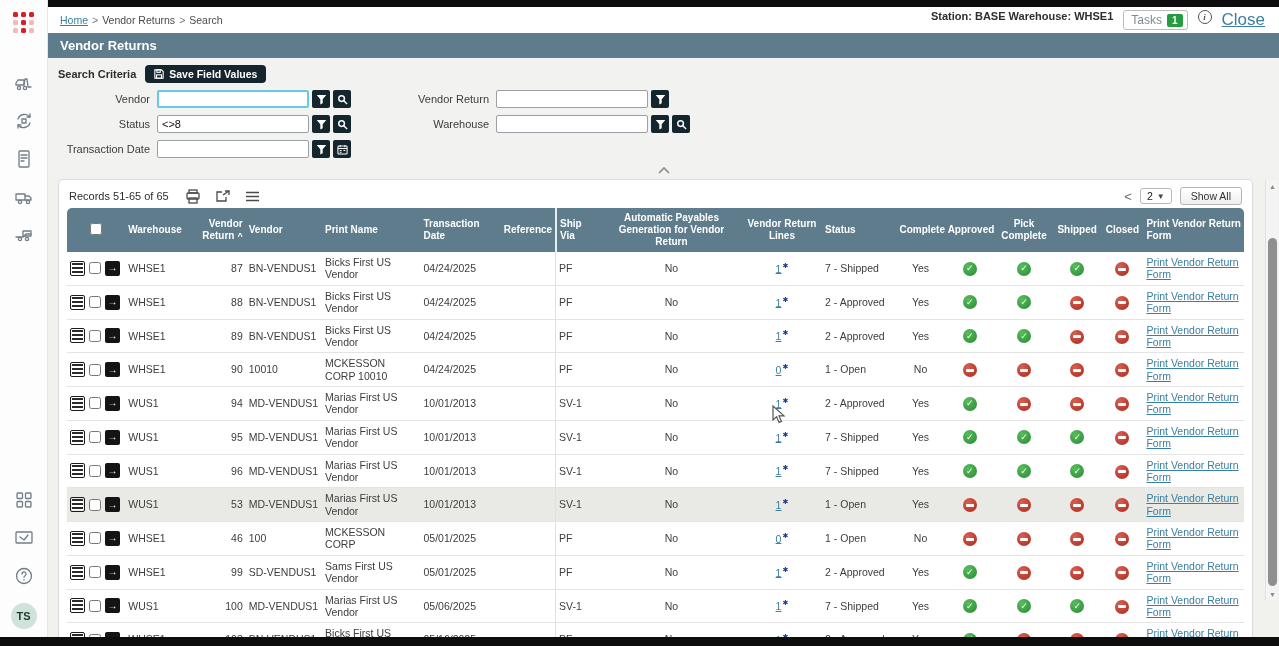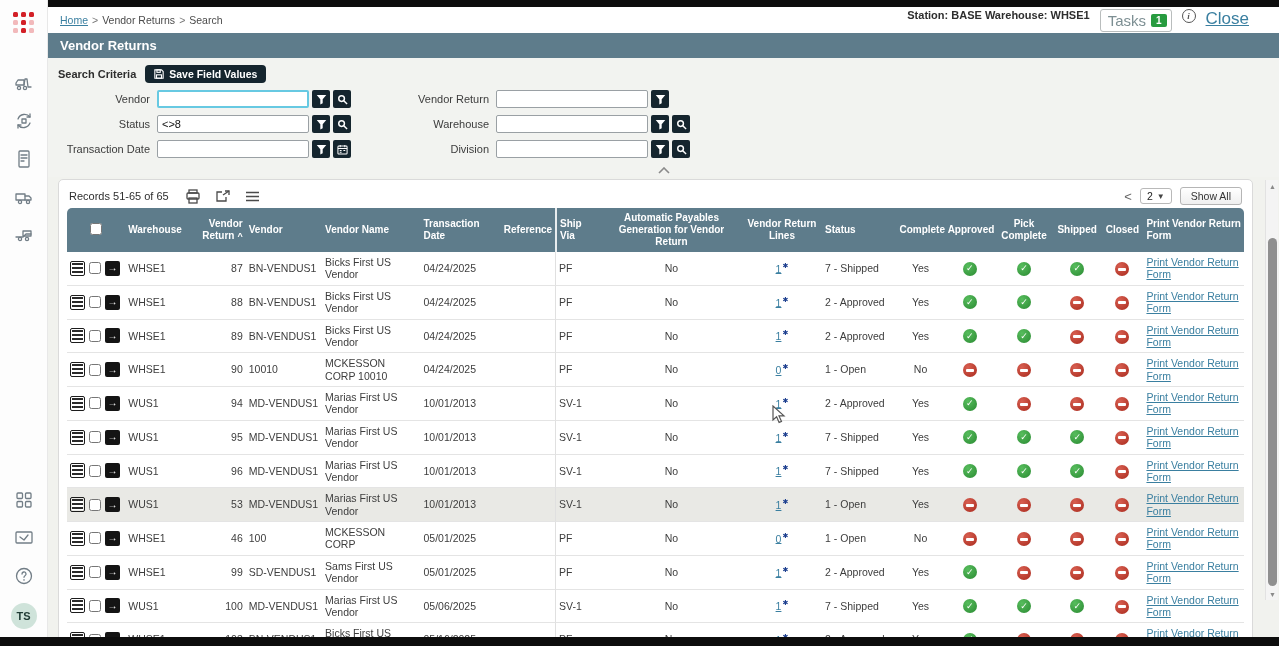--- a/index.html
+++ b/index.html
@@ -19,29 +19,29 @@
   .side-ic { width:24px; height:24px; margin:7px 0; display:flex; align-items:center; justify-content:center; cursor:pointer; }
   .side-ic svg { stroke:#717d86; fill:none; stroke-width:1.3; stroke-linecap:round; stroke-linejoin:round; }
   .side-bottom { margin-top:auto; display:flex; flex-direction:column; align-items:center; }
   .avatar { width:26px; height:26px; border-radius:50%; background:#cfe3da; color:#1f3a33;
     font-size:11px; font-weight:bold; display:flex; align-items:center; justify-content:center; margin-top:8px; }
 
   
   .main { position:absolute; left:48px; top:7px; right:0; bottom:9px; background:#f1f2ee;
     display:flex; flex-direction:column; }
 
-  .topbar { height:26px; background:#fff; display:flex; align-items:center; padding:0 30px 0 12px; flex:none; }
+  .topbar { height:26px; background:#fff; display:flex; align-items:center; padding:0 14px 0 12px; flex:none; }
   .breadcrumb { font-size:10.5px; color:#4b4b4b; }
   .breadcrumb a { color:var(--link,#3a7fa0); text-decoration:underline; }
   .crumb-sep { margin:0 4px; color:#777; }
   .topbar-right { margin-left:auto; display:flex; gap:10px; }
   .station-text { font-size:11px; font-weight:bold; color:#2e2e2e; }
   .tasks-btn { display:flex; align-items:center; gap:5px; border:1px solid #b9bdbd; border-radius:3px;
     background:#fff; padding:2px 4px 2px 7px; cursor:pointer; }
-  .tasks-btn .t-lbl { font-size:15px; color:#7d8f93; }
+  .tasks-btn .t-lbl { font-size:12px; color:#7d8f93; }
   .tasks-badge { background:var(--badge-green,#279b3f); color:#fff; font-size:10px; font-weight:bold;
     border-radius:2px; padding:1px 5px; }
   .info-ic { width:14px; height:14px; border-radius:50%; border:1.4px solid #555; color:#555;
     font-size:9px; font-weight:bold; display:flex; align-items:center; justify-content:center; cursor:pointer; font-family:"Liberation Serif",serif; font-style:italic; }
   .close-link { font-size:17px; color:var(--link,#3a7fa0); text-decoration:underline; cursor:pointer; }
 
   .titlebar { height:25px; background:var(--slate,#5e7c8b); color:#fff; font-size:13px; font-weight:bold;
     display:flex; align-items:center; padding:0 12px; flex:none; }
 
   
@@ -294,35 +294,20 @@
                 <path d="M0.8 1h10.4L7.3 5.8v4.4L4.7 11.4V5.8z" fill="#fff"></path>
               </svg>
             </button>
             <button class="sq-btn">
               <svg viewBox="0 0 12 12" fill="none" stroke="#fff" stroke-width="1.6">
                 <circle cx="5" cy="5" r="3.1"></circle>
                 <path d="M7.4 7.4L11 11"></path>
               </svg>
             </button>
           </div>
-          <div class="field">
-            <span class="lbl">Division</span>
-            <input class="inp" style="">
-            <button class="sq-btn">
-              <svg viewBox="0 0 12 12">
-                <path d="M0.8 1h10.4L7.3 5.8v4.4L4.7 11.4V5.8z" fill="#fff"></path>
-              </svg>
-            </button>
-            <button class="sq-btn">
-              <svg viewBox="0 0 12 12" fill="none" stroke="#fff" stroke-width="1.6">
-                <circle cx="5" cy="5" r="3.1"></circle>
-                <path d="M7.4 7.4L11 11"></path>
-              </svg>
-            </button>
-          </div>
         </div>
       <div class="collapse-bar">
         <svg width="12" height="7" viewBox="0 0 12 7">
             <path d="M1 6l5-5 5 5"></path>
           </svg>
       </div>
     </div>
 
     <div class="results-panel">
       <div class="records-bar">
@@ -374,21 +359,21 @@
             <col style="width:48px">
             <col style="width:42px">
             <col style="width:100px">
         </colgroup>
         <thead>
             <tr id="thead-row">
               <th class="al-left" style="text-align: center;"><input type="checkbox" class="hdr-check" style=""></th>
               <th class="al-left"><span>Warehouse</span></th>
               <th class="al-right"><span>Vendor Return</span><span class="sort">^</span></th>
               <th class="al-left"><span>Vendor</span></th>
-              <th class="al-left"><span>Vendor Name</span></th>
+              <th class="al-left"><span>Print Name</span></th>
               <th class="al-left"><span>Transaction Date</span></th>
               <th class="al-left"><span>Reference</span></th>
               <th class="split al-left"><span>Ship Via</span></th>
               <th class="al-center"><span>Automatic Payables Generation for Vendor Return</span></th>
               <th class="al-center"><span>Vendor Return Lines</span></th>
               <th class="al-left"><span>Status</span></th>
               <th class="al-center"><span>Complete</span></th>
               <th class="al-center"><span>Approved</span></th>
               <th class="al-center"><span>Pick Complete</span></th>
               <th class="al-center"><span>Shipped</span></th>

